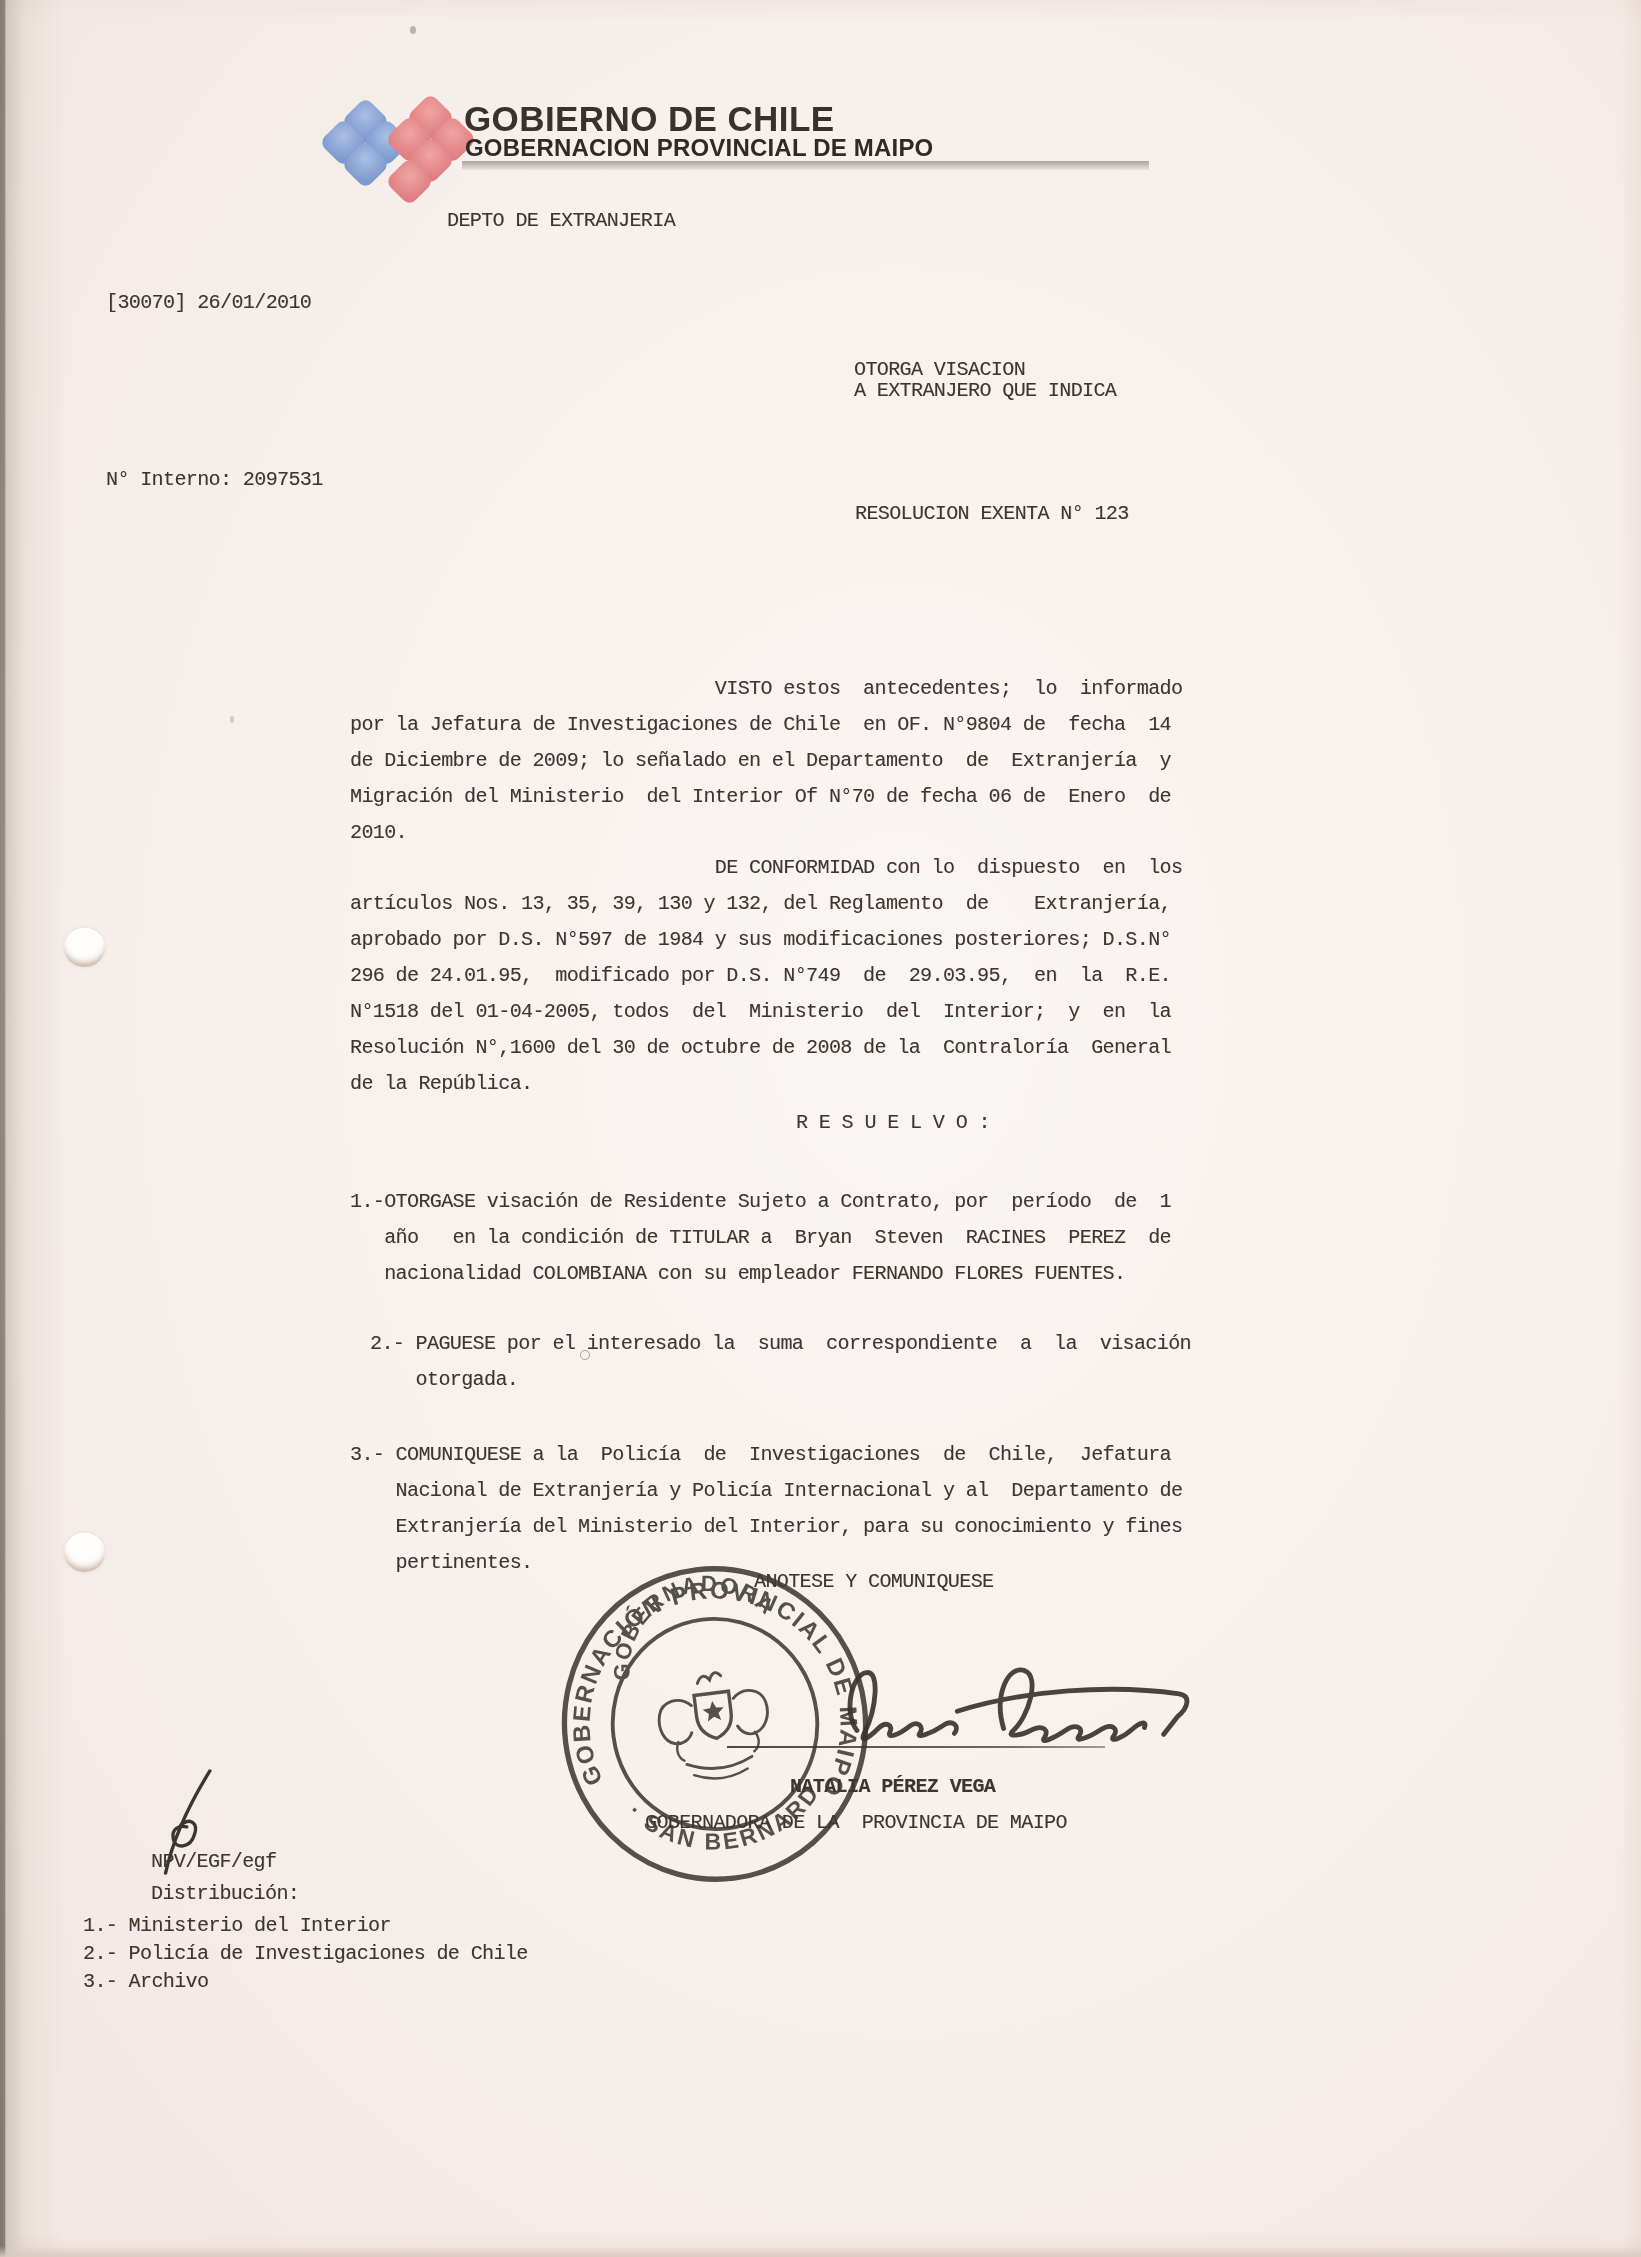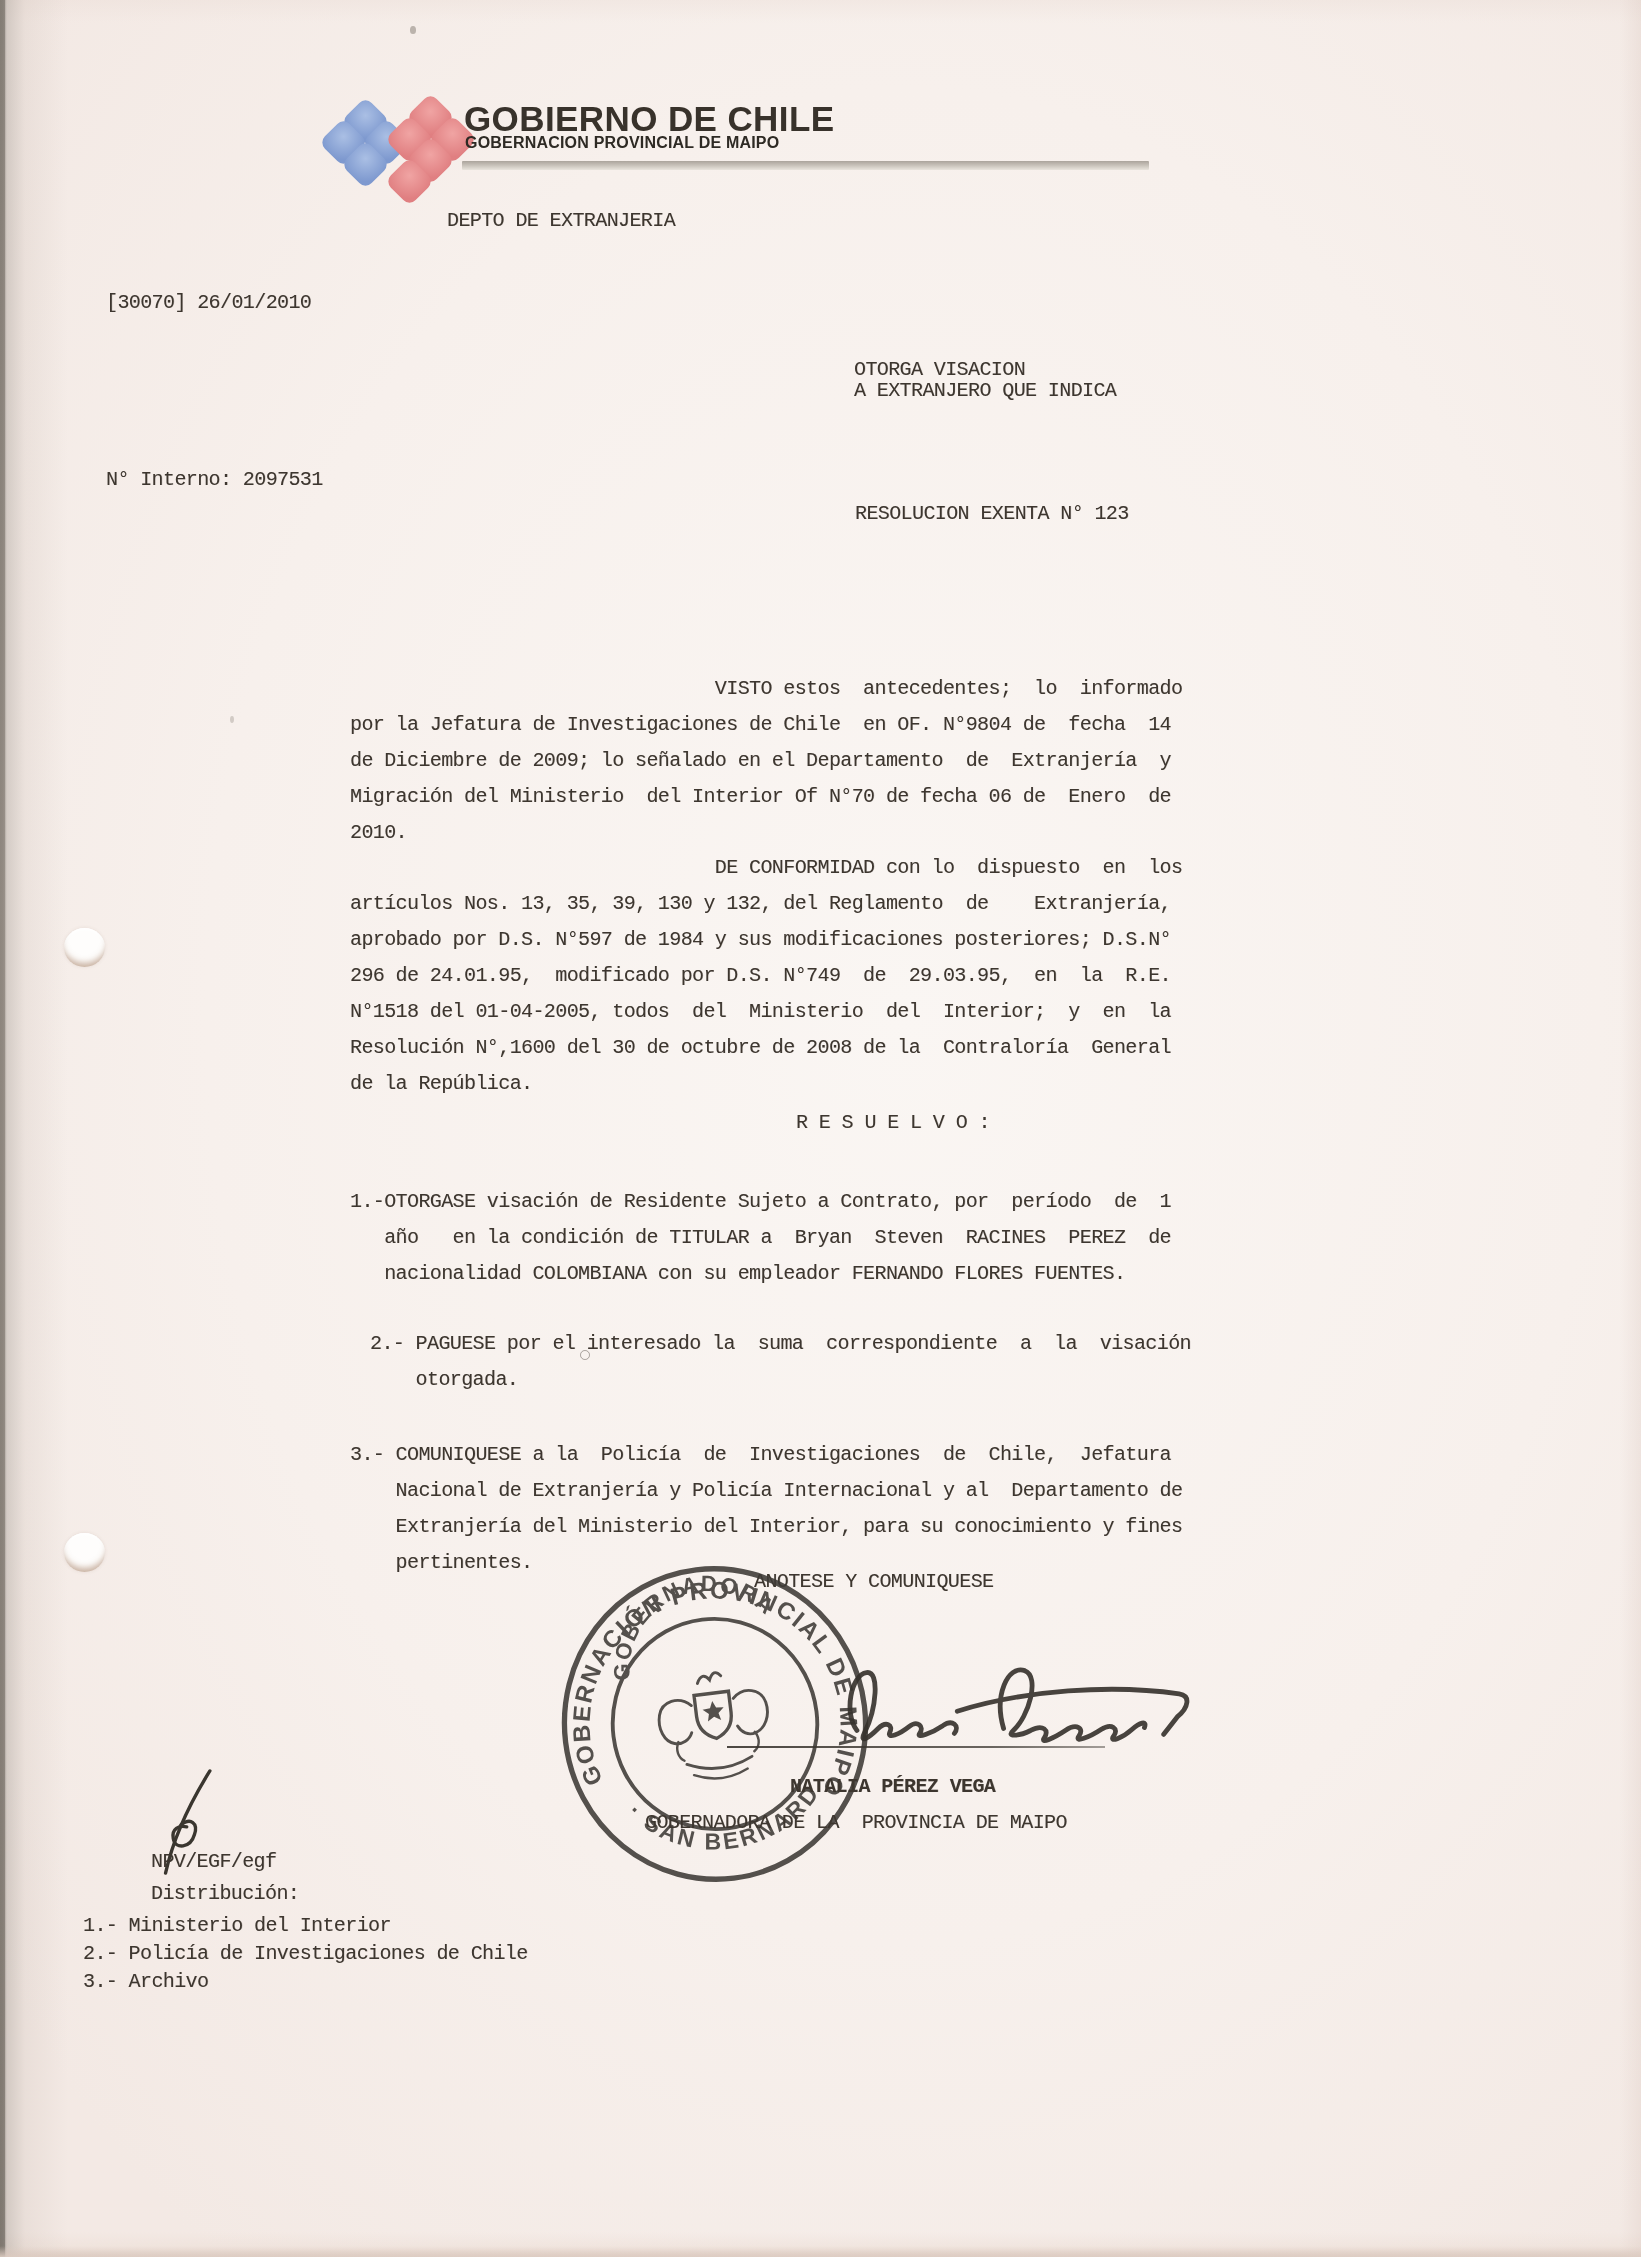--- a/index.html
+++ b/index.html
@@ -15,21 +15,21 @@
   }
   .abs{position:absolute;}
   .mono{
     font-family:"Liberation Mono","DejaVu Sans Mono",monospace;
     font-size:20px;letter-spacing:-0.6px;line-height:36px;
     color:#3d362f;white-space:pre;
     text-shadow:0.4px 0.4px 0 rgba(61,54,47,.28);
   }
   .mono-small{line-height:28px;}
   .brand-title{font-weight:700;font-size:35px;letter-spacing:0.4px;color:#38322b;}
-  .brand-subtitle{font-weight:700;font-size:16px;letter-spacing:0.2px;color:#2e2a24;}
+  .brand-subtitle{font-weight:700;font-size:24px;letter-spacing:0.2px;color:#2e2a24;}
   .gray-bar{height:8.7px;background:linear-gradient(180deg,#aba49c,#c9c3bb 50%,#e9e4dd);border-radius:1px;}
   .diamond{
     position:absolute;width:35px;height:35px;border-radius:8.7px;
     transform:rotate(45deg);
   }
   .diamond.blue{background:radial-gradient(circle at 38% 38%, #aabfe4, #7e99cf 75%);}
   .diamond.red{background:radial-gradient(circle at 38% 38%, #f0a4a3, #e07f81 75%);}
   .hole{
     position:absolute;width:41px;height:39px;border-radius:50%;
     background:#fefdfc;

